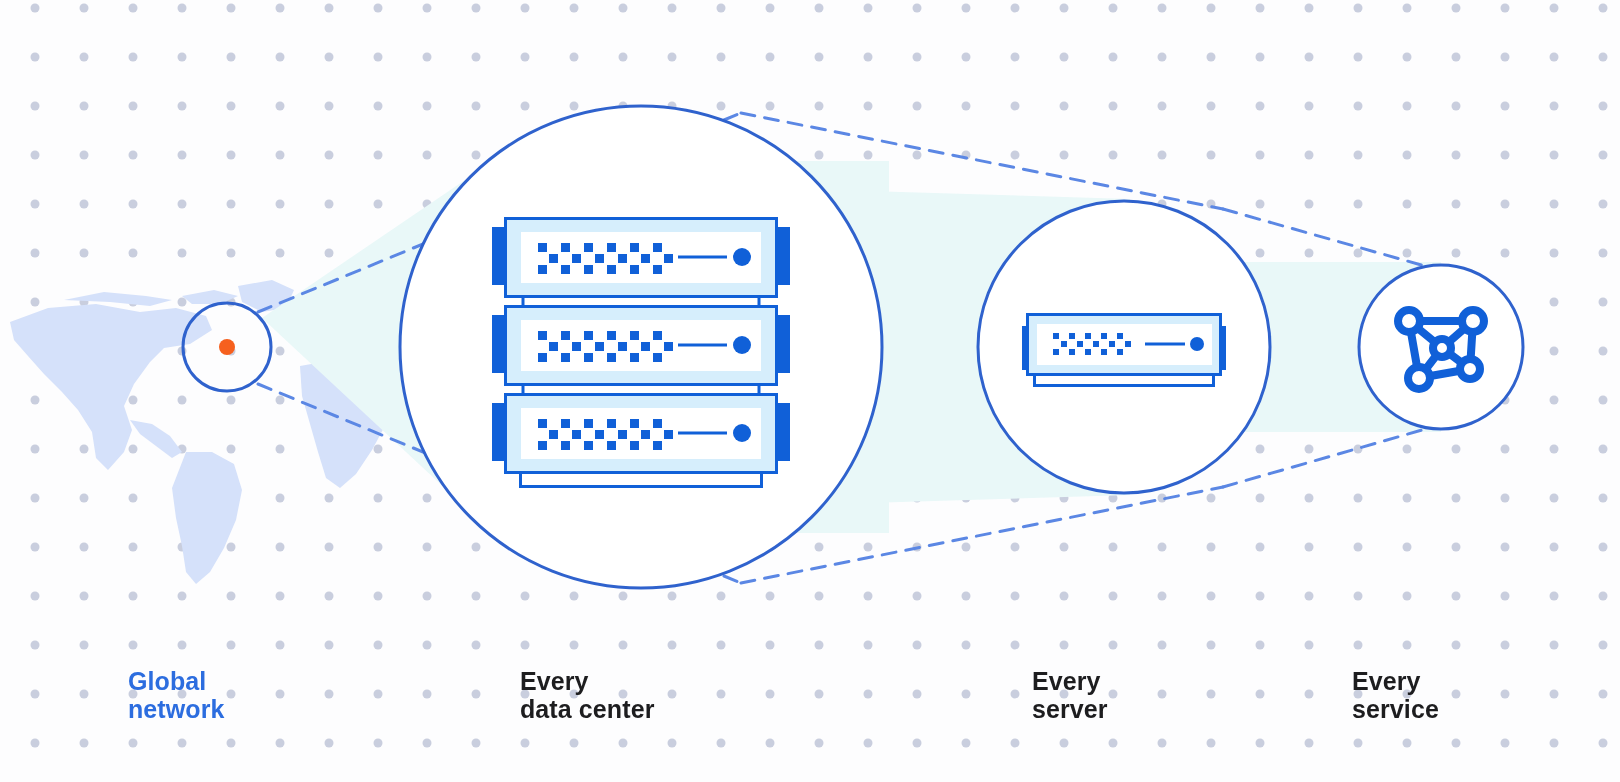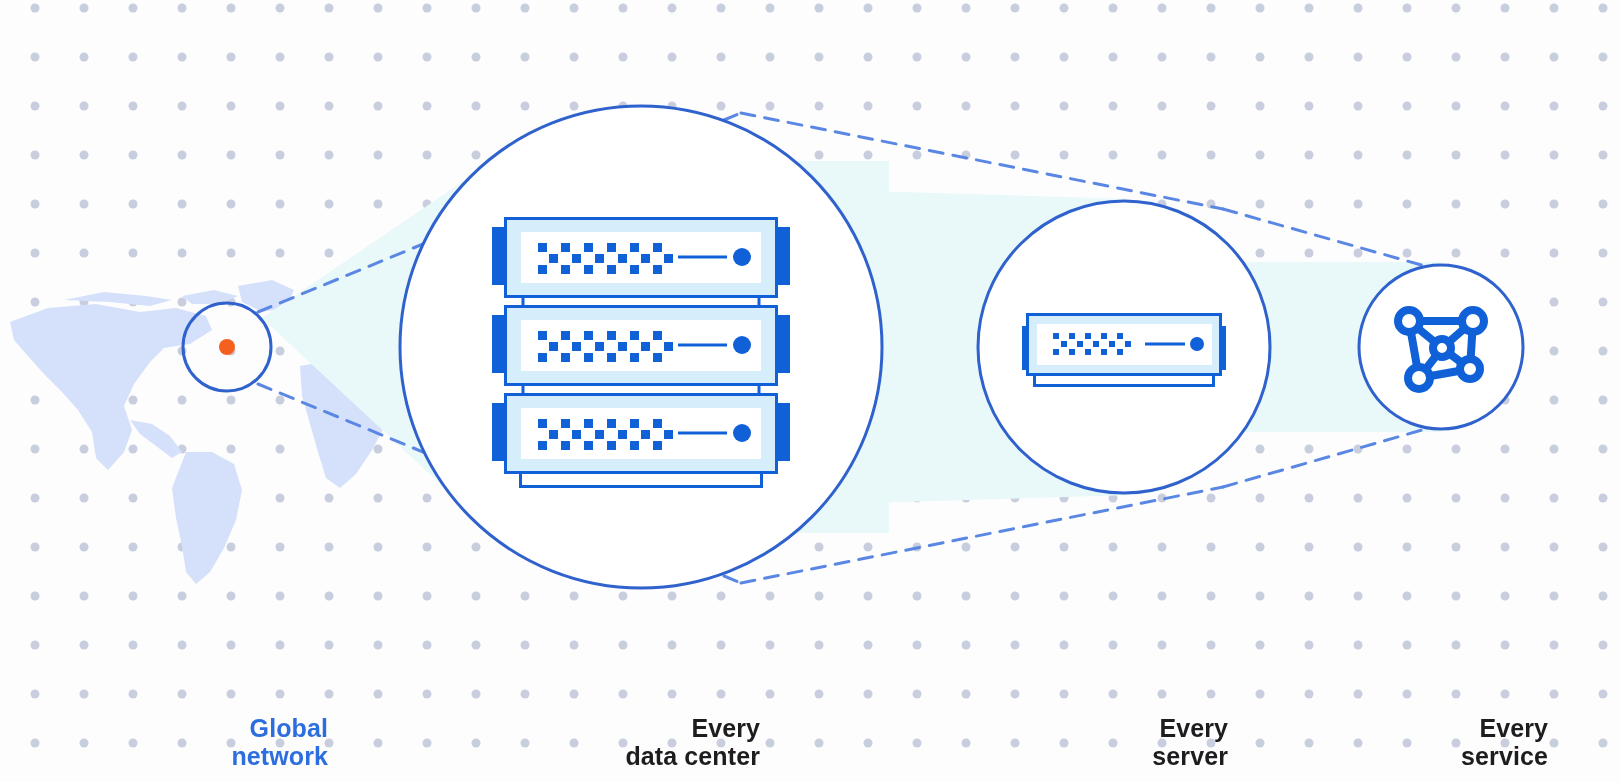--- a/index.html
+++ b/index.html
@@ -17,29 +17,28 @@
     overflow: hidden;
     background: #fdfdfe;
   }
   #stage > svg {
     position: absolute;
     top: 0;
     left: 0;
   }
   .label {
     position: absolute;
-    text-align: right;
+    text-align: left;
     font-family: "Liberation Sans", sans-serif;
     font-size: 25px;
     font-weight: 700;
     line-height: 1.12;
     color: #1d1d1f;
     white-space: pre-line;
     letter-spacing: 0.1px;
-    margin-top: 47px;
   }
   .label.accent { color: #2c6ddf; }
   #label-global      { left:  128px; top: 667px; width: 200px; }
   #label-datacenter  { left:  520px; top: 667px; width: 240px; }
   #label-server      { left: 1032px; top: 667px; width: 196px; }
   #label-service     { left: 1352px; top: 667px; width: 196px; }
 </style>
 </head>
 <body>
 

